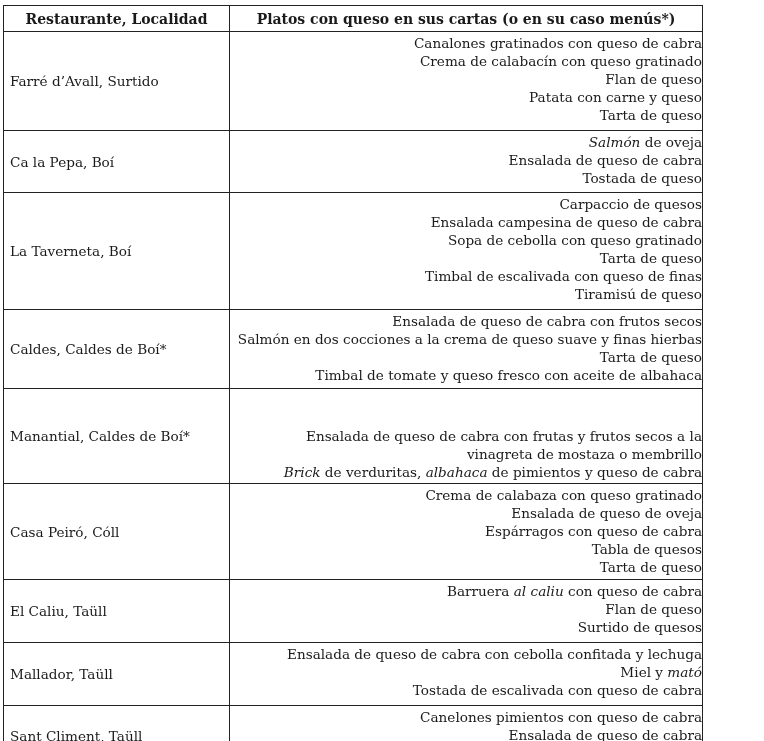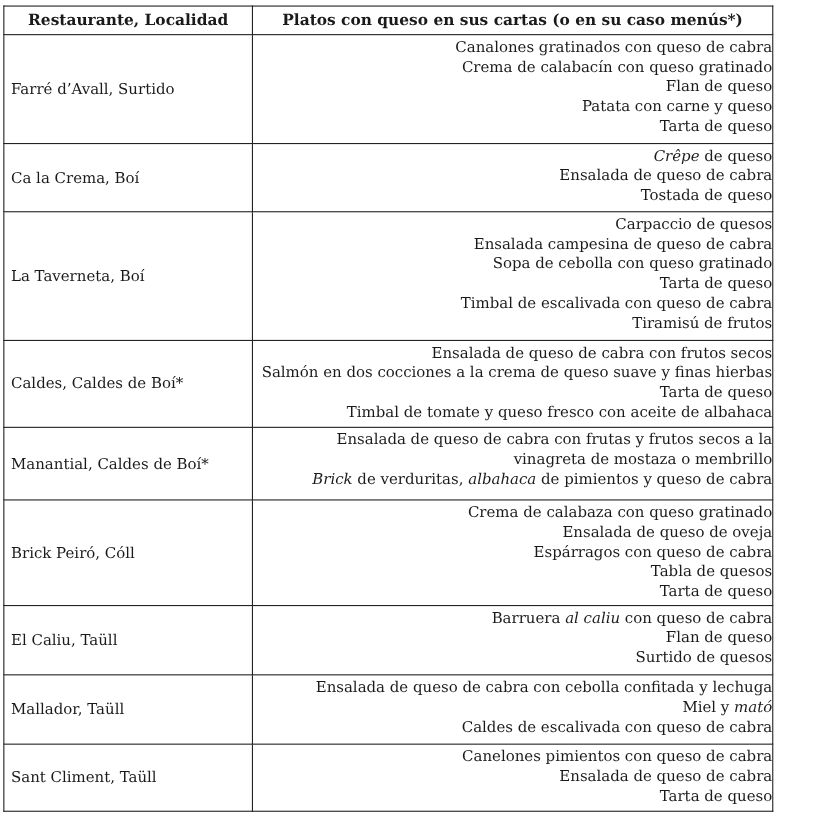--- a/index.html
+++ b/index.html
@@ -4,21 +4,21 @@
 <style>
   html, body { margin:0; padding:0; background:#fff; }
   body { width:764px; height:741px; overflow:hidden; font-family:"DejaVu Serif", "Liberation Serif", serif; color:#1a1a1a; }
   table { position:absolute; left:3px; top:5px; width:700px; border-collapse:collapse; font-size:13.6px; }
   th, td { border:1.5px solid #222; }
   th { height:25px; font-weight:bold; text-align:center; padding:0; font-size:14px; }
   th.c1 { width:225px; }
   td.rest { padding:0 0 0 6px; vertical-align:middle; }
   td.dishes { padding:2px 0 2px 6px; vertical-align:top;text-align:right; }
   .dish { line-height:18px; white-space:nowrap; }
-  .dish.wrap { white-space:normal; }
+  .dish.wrap { white-space:normal;margin-top:36px; }
   i { font-style:italic; }
 </style>
 </head>
 <body>
 
 <table>
   <thead>
     <tr>
       <th class="c1">Restaurante, Localidad</th>
       <th>Platos con queso en sus cartas (o en su caso menús*)</th>
@@ -29,56 +29,56 @@
         <td class="rest">Farré d’Avall, Surtido</td>
         <td class="dishes">
           <div class="dish"><span>Canalones gratinados con queso de cabra</span></div>
           <div class="dish"><span>Crema de calabacín con queso gratinado</span></div>
           <div class="dish"><span>Flan de queso</span></div>
           <div class="dish"><span>Patata con carne y queso</span></div>
           <div class="dish"><span>Tarta de queso</span></div>
         </td>
       </tr>
       <tr style="height: 62px;">
-        <td class="rest">Ca la Crema, Boí</td>
+        <td class="rest">Ca la Pepa, Boí</td>
         <td class="dishes">
-          <div class="dish"><i>Crêpe</i><span> de queso</span></div>
+          <div class="dish"><i>Salmón</i><span> de oveja</span></div>
           <div class="dish"><span>Ensalada de queso de cabra</span></div>
           <div class="dish"><span>Tostada de queso</span></div>
         </td>
       </tr>
       <tr style="height: 117px;">
         <td class="rest">La Taverneta, Boí</td>
         <td class="dishes">
           <div class="dish"><span>Carpaccio de quesos</span></div>
           <div class="dish"><span>Ensalada campesina de queso de cabra</span></div>
           <div class="dish"><span>Sopa de cebolla con queso gratinado</span></div>
           <div class="dish"><span>Tarta de queso</span></div>
-          <div class="dish"><span>Timbal de escalivada con queso de cabra</span></div>
-          <div class="dish"><span>Tiramisú de frutos</span></div>
+          <div class="dish"><span>Timbal de escalivada con queso de finas</span></div>
+          <div class="dish"><span>Tiramisú de queso</span></div>
         </td>
       </tr>
       <tr style="height: 79px;">
         <td class="rest">Caldes, Caldes de Boí*</td>
         <td class="dishes">
           <div class="dish"><span>Ensalada de queso de cabra con frutos secos</span></div>
           <div class="dish"><span>Salmón en dos cocciones a la crema de queso suave y finas hierbas</span></div>
           <div class="dish"><span>Tarta de queso</span></div>
           <div class="dish"><span>Timbal de tomate y queso fresco con aceite de albahaca</span></div>
         </td>
       </tr>
       <tr style="height: 66px;">
         <td class="rest">Manantial, Caldes de Boí*</td>
         <td class="dishes">
           <div class="dish wrap"><span>Ensalada de queso de cabra con frutas y frutos secos a la vinagreta de mostaza o membrillo</span></div>
           <div class="dish"><i>Brick</i><span> de verduritas, </span><i>albahaca</i><span> de pimientos y queso de cabra</span></div>
         </td>
       </tr>
       <tr style="height: 96px;">
-        <td class="rest">Brick Peiró, Cóll</td>
+        <td class="rest">Casa Peiró, Cóll</td>
         <td class="dishes">
           <div class="dish"><span>Crema de calabaza con queso gratinado</span></div>
           <div class="dish"><span>Ensalada de queso de oveja</span></div>
           <div class="dish"><span>Espárragos con queso de cabra</span></div>
           <div class="dish"><span>Tabla de quesos</span></div>
           <div class="dish"><span>Tarta de queso</span></div>
         </td>
       </tr>
       <tr style="height: 63px;">
         <td class="rest">El Caliu, Taüll</td>
@@ -86,21 +86,21 @@
           <div class="dish"><span>Barruera </span><i>al caliu</i><span> con queso de cabra</span></div>
           <div class="dish"><span>Flan de queso</span></div>
           <div class="dish"><span>Surtido de quesos</span></div>
         </td>
       </tr>
       <tr style="height: 63px;">
         <td class="rest">Mallador, Taüll</td>
         <td class="dishes">
           <div class="dish"><span>Ensalada de queso de cabra con cebolla confitada y lechuga</span></div>
           <div class="dish"><span>Miel y </span><i>mató</i></div>
-          <div class="dish"><span>Caldes de escalivada con queso de cabra</span></div>
+          <div class="dish"><span>Tostada de escalivada con queso de cabra</span></div>
         </td>
       </tr>
       <tr style="height: 61px;">
         <td class="rest">Sant Climent, Taüll</td>
         <td class="dishes">
           <div class="dish"><span>Canelones pimientos con queso de cabra</span></div>
           <div class="dish"><span>Ensalada de queso de cabra</span></div>
           <div class="dish"><span>Tarta de queso</span></div>
         </td>
       </tr>

